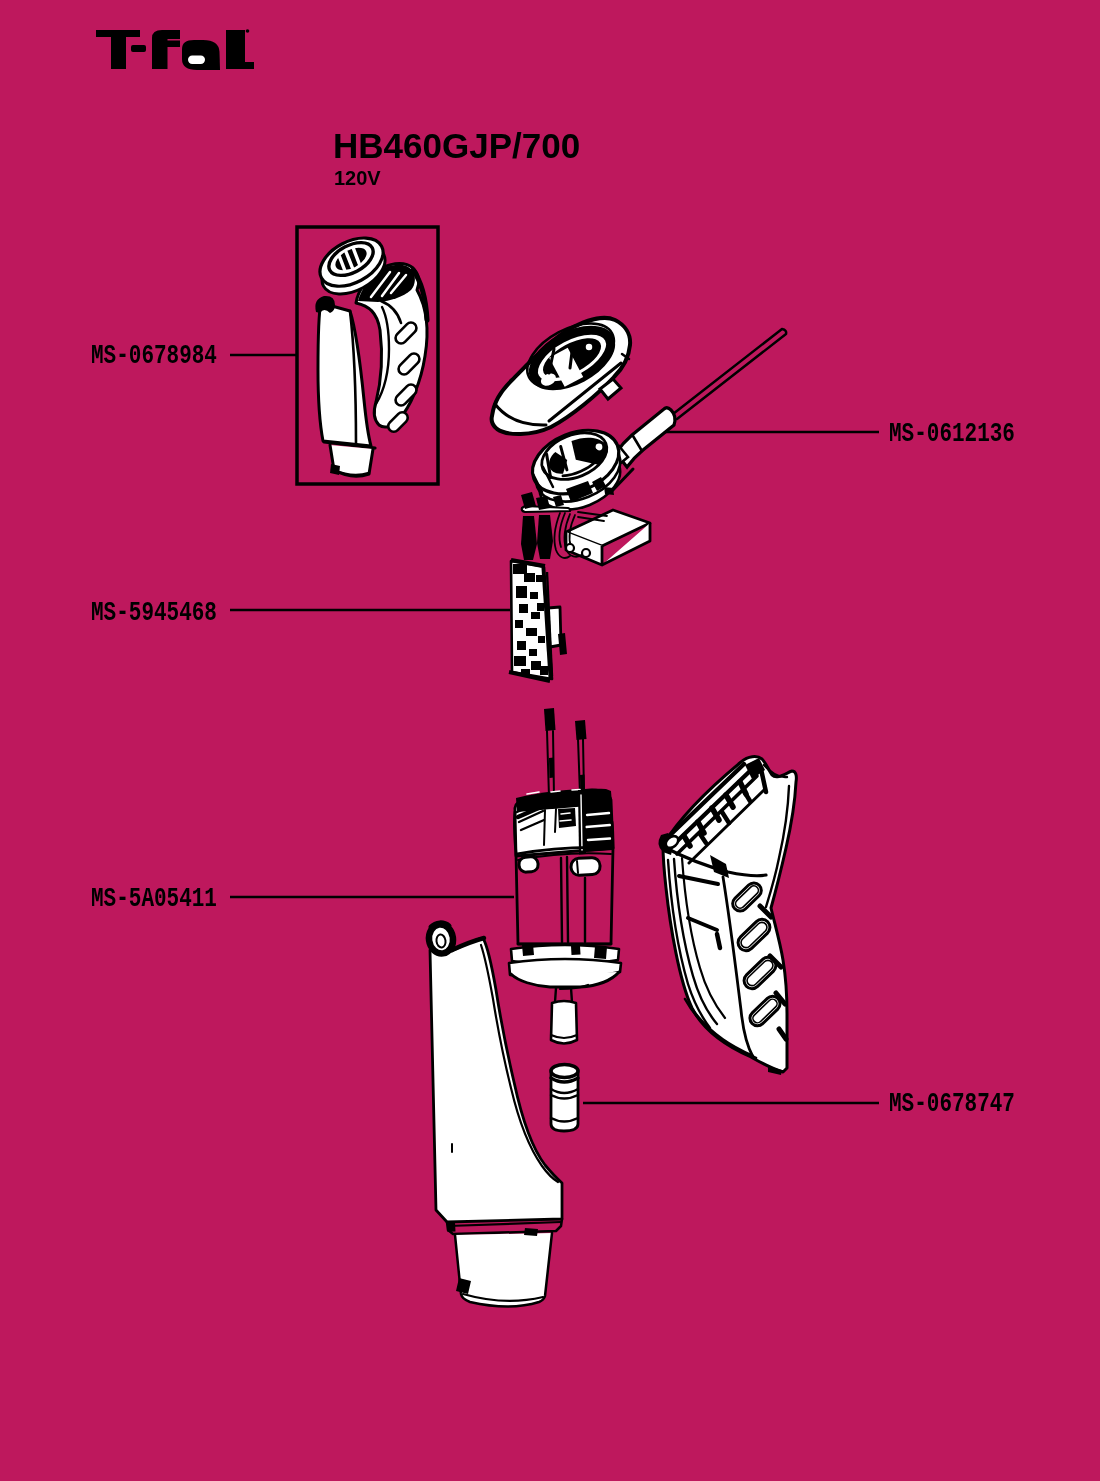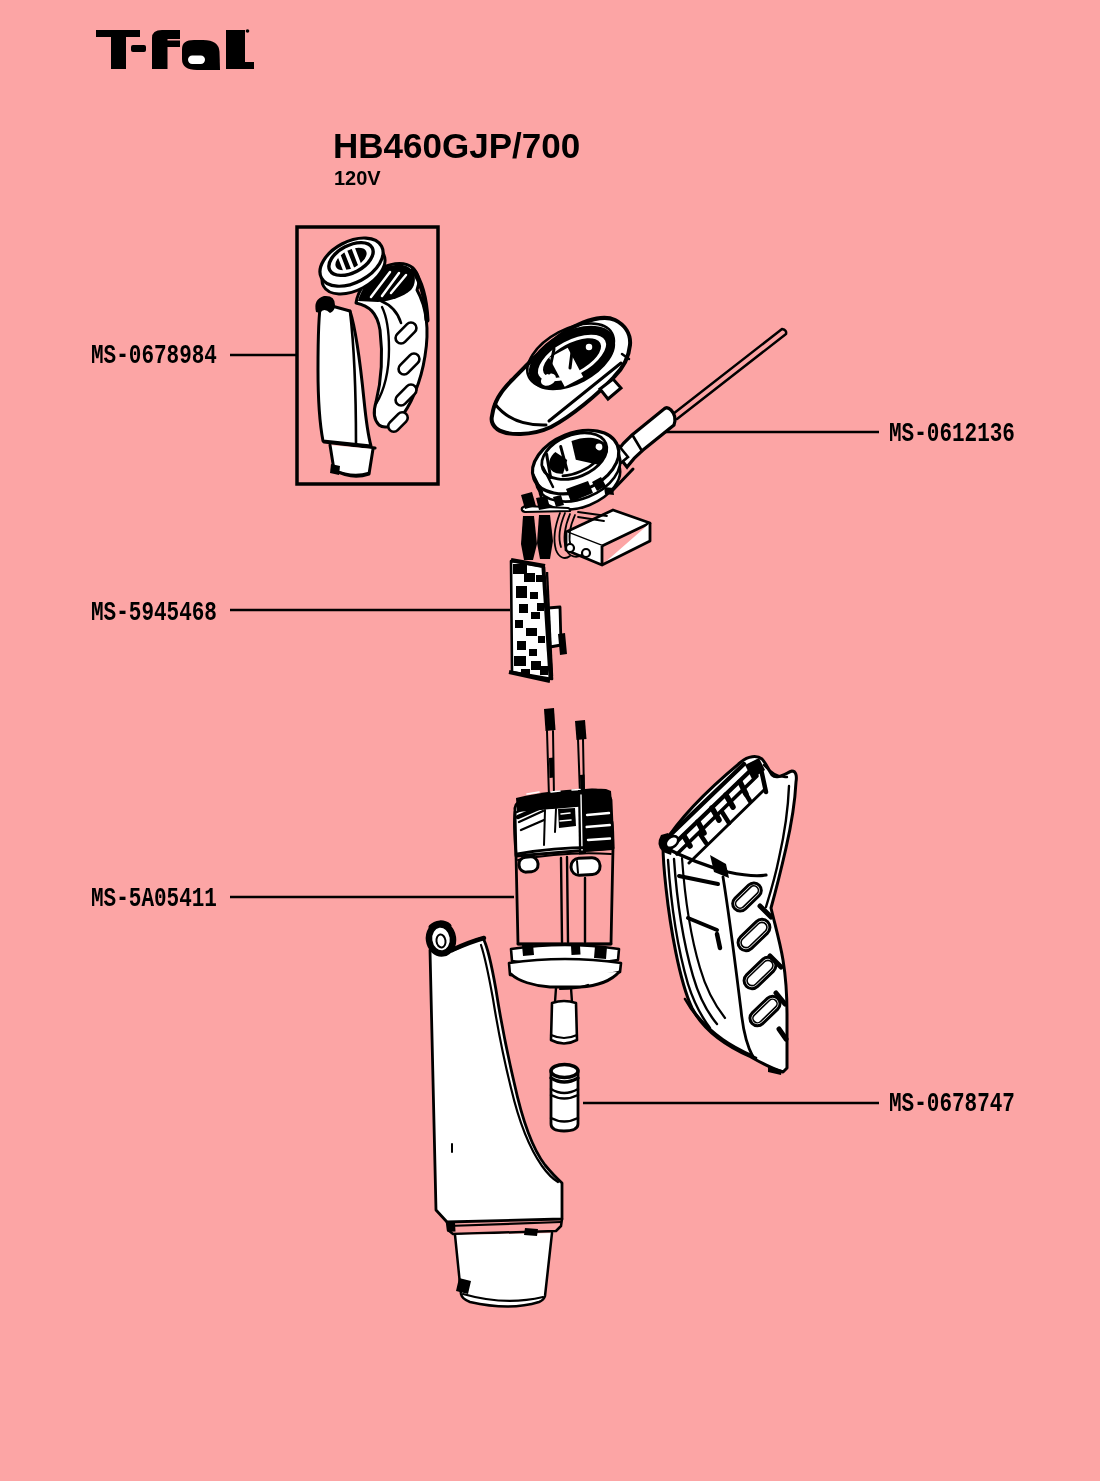--- a/index.html
+++ b/index.html
@@ -1,16 +1,16 @@
 <!DOCTYPE html>
 <html><head>
 <meta charset="utf-8">
 <style>
 html,body{margin:0;padding:0;background:#fff;}
-#page{position:relative;width:1100px;height:1481px;background:#fca5a5;overflow:hidden;}
+#page{position:relative;width:1100px;height:1481px;background:#be185d;overflow:hidden;}
 svg{position:absolute;top:0;left:0;}
 .lbl{font-family:"Liberation Mono",monospace;font-weight:bold;font-size:21px;fill:#000;}
 </style>
 </head>
 <body>
 <div id="page">
 <svg width="1100" height="1481" viewBox="0 0 1100 1481" fill="none" stroke="none">
 
 <g id="texts">
   <text x="333" y="158" font-family="Liberation Sans,sans-serif" font-weight="bold" font-size="35" fill="#000" stroke="none">HB460GJP/700</text>

